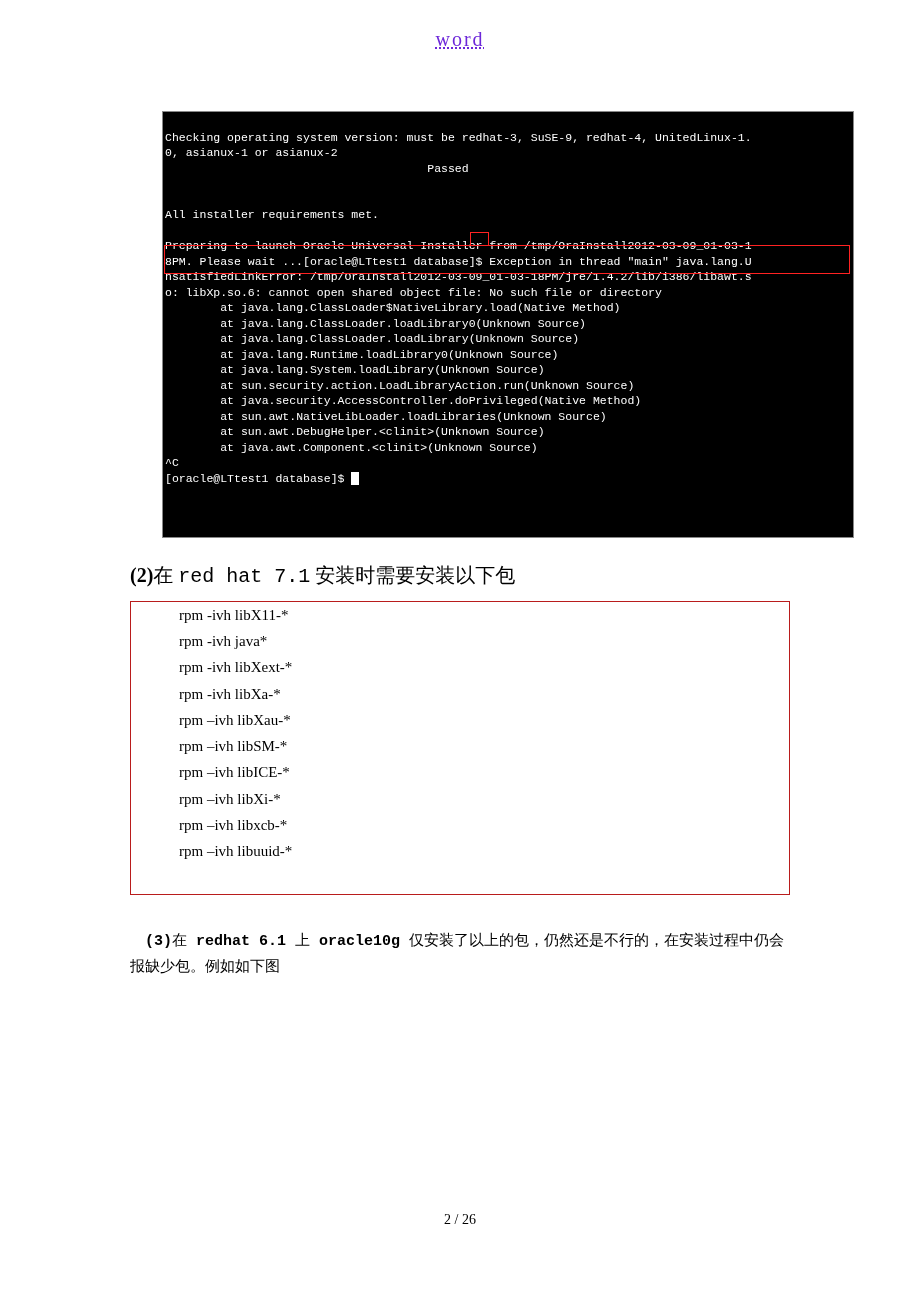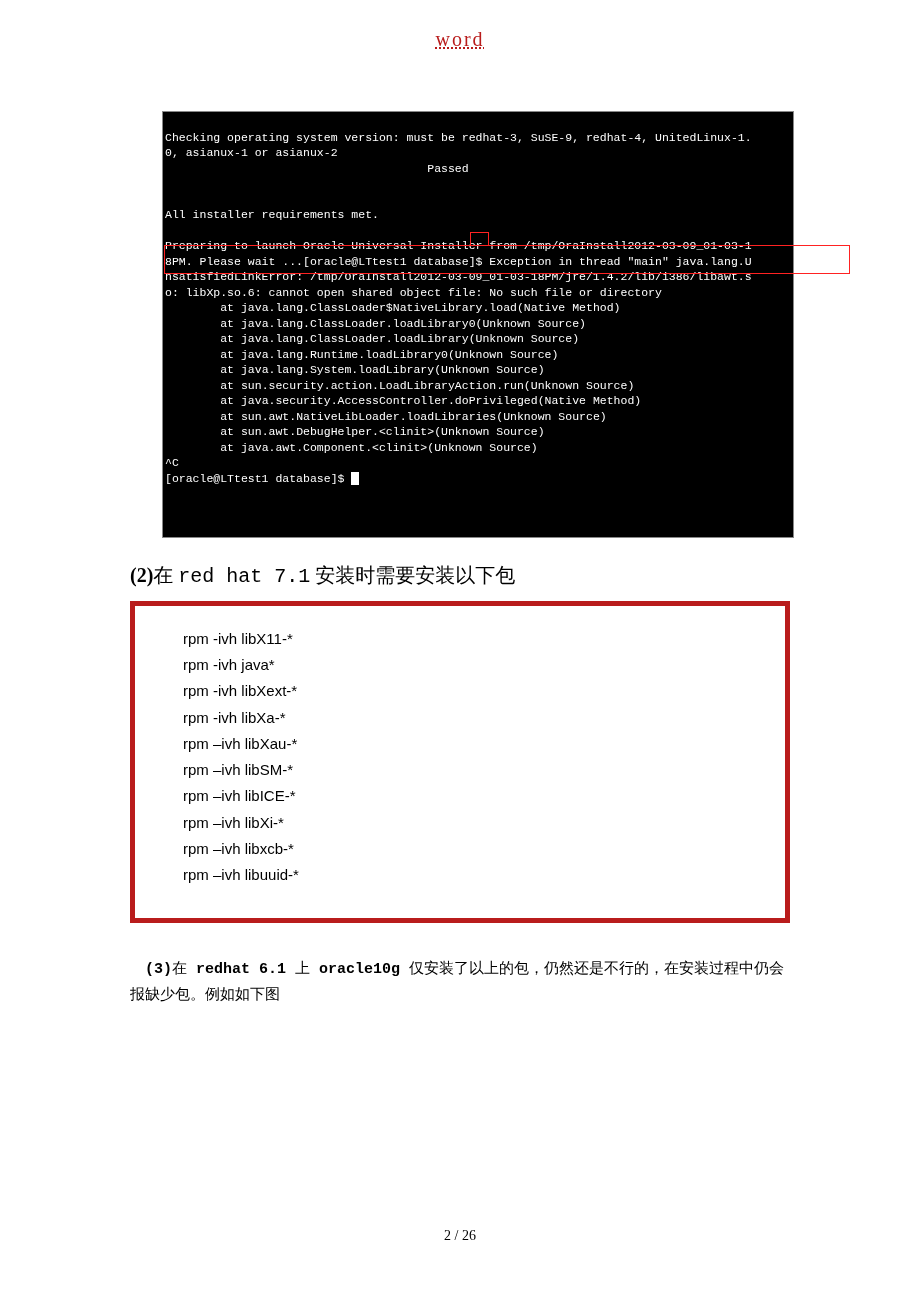--- a/index.html
+++ b/index.html
@@ -6,37 +6,37 @@
     body {
       width: 920px;
       height: 1302px;
       background: #fff;
       font-family: "SimSun", serif;
       position: relative;
     }
     .page-header {
       text-align: center;
       padding-top: 28px;
-      color: #b91c1c;
+      color: #6d28d9;
       font-size: 20px;
       text-decoration: underline;
       text-decoration-style: dotted;
       letter-spacing: 2px;
     }
     .content {
       padding: 60px 130px 0 130px;
     }
     .terminal-screenshot {
       background: #000;
       color: #fff;
       font-family: "Courier New", monospace;
       font-size: 11.5px;
       line-height: 1.35;
       padding: 2px 4px 4px 2px;
-      width: 632px;
+      width: 692px;
       margin-left: 32px;
       margin-bottom: 24px;
       white-space: pre-wrap;
       word-break: break-all;
       position: relative;
       border: 1px solid #888;
     }
     .red-box {
       position: absolute;
       border: 1px solid #ff2222;
@@ -69,38 +69,38 @@
       margin: 8px 0 12px 0;
       font-family: "SimSun", serif;
     }
     .section-title .bold {
       font-weight: bold;
     }
     .mono {
       font-family: "Courier New", monospace;
     }
     .rpm-box {
-      border: 5px solid #b91c1c;
-      padding: 20px 18px 30px 48px;
-      font-family: Liberation Sans, sans-serif;
+      border: 1px solid #b91c1c;
+      padding: 0 18px 30px 48px;
+      font-family: Liberation Serif, serif;
       font-size: 15px;
       line-height: 1.75;
       margin-bottom: 34px;
     }
     .paragraph {
       font-size: 15px;
       line-height: 1.7;
       font-family: Liberation Mono, monospace;
     }
     .paragraph .bold {
       font-weight: bold;
     }
     .page-footer {
       position: absolute;
-      bottom: 58px;
+      bottom: 74px;
       width: 100%;
       text-align: center;
       font-size: 14px;
       font-family: "Times New Roman", serif;
     }
   </style>
 </head>
 <body>
 
 <div class="page-header">

